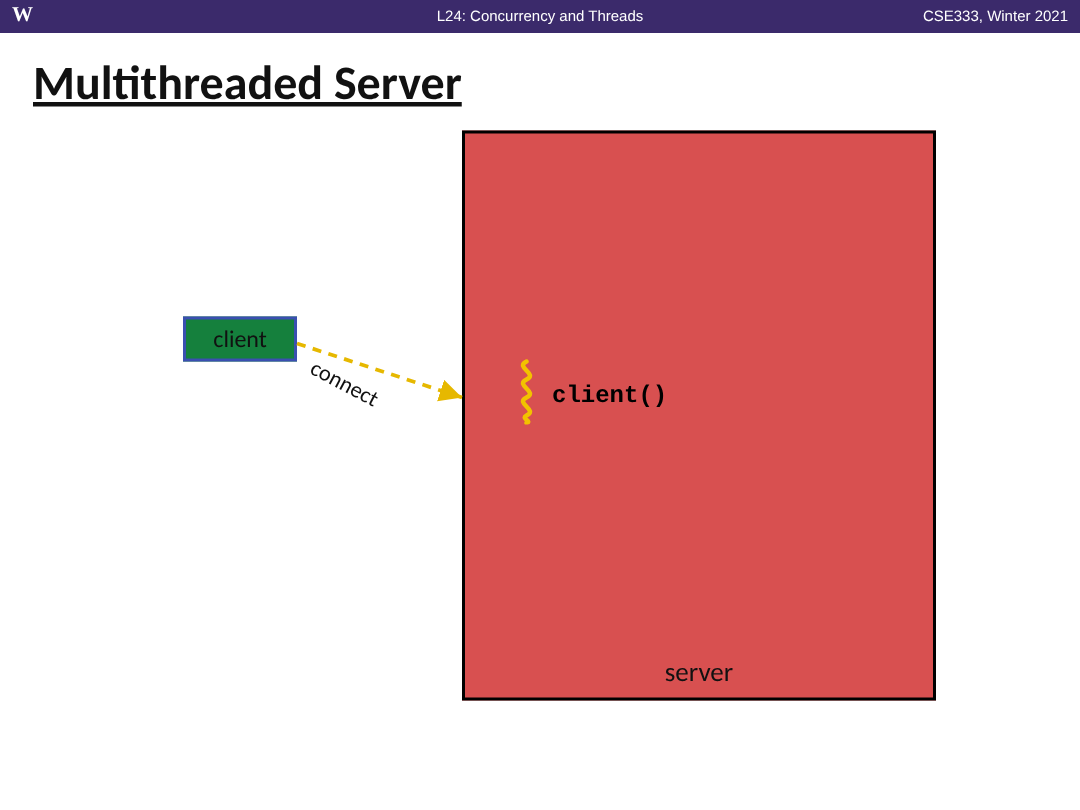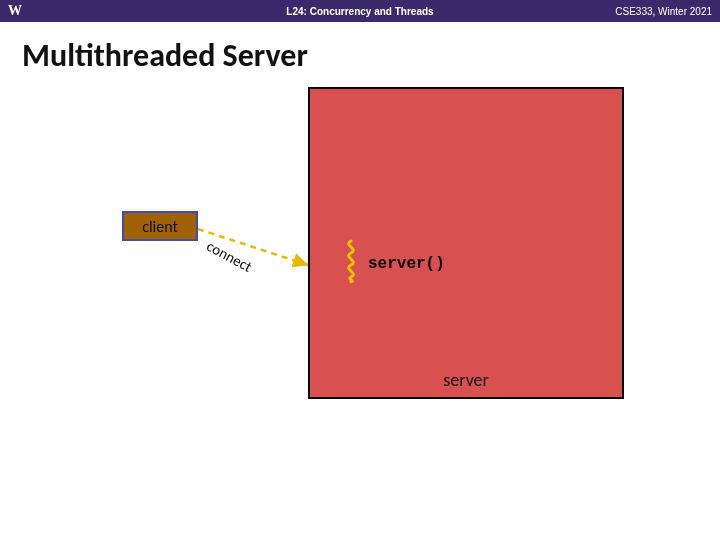--- a/index.html
+++ b/index.html
@@ -25,61 +25,61 @@
   .header .logo .w {
     font-family: Georgia, 'Times New Roman', serif;
     font-weight: bold;
     font-size: 14px;
   }
   .header .center {
     position: absolute;
     left: 50%;
     transform: translateX(-50%);
     font-size: 10px;
-    font-weight: bold;
   }
   .header .right { font-size: 10px; }
   .title {
     font-size: 32px;
     font-weight: 600;
     padding: 14px 20px 8px 22px;
     color: #111;
     font-family: Calibri, Arial, sans-serif;
+    text-decoration: underline;
   }
   .canvas {
     position: relative;
     width: 720px;
     height: 440px;
   }
   .server-box {
     position: absolute;
     left: 308px;
     top: 4px;
     width: 316px;
-    height: 312px;
+    height: 380px;
     background: #d85050;
     border: 2px solid #000;
   }
   .server-label {
     position: absolute;
     left: 50%;
     transform: translateX(-50%);
     bottom: 6px;
     font-family: Calibri, Arial, sans-serif;
     font-size: 18px;
     color: #111;
   }
   .client-box {
     position: absolute;
     left: 122px;
     top: 128px;
     width: 76px;
     height: 30px;
     border: 2px solid #3a4fb0;
-    background: #a16207;
+    background: #15803d;
     display: flex;
     align-items: center;
     justify-content: center;
     font-family: Calibri, Arial, sans-serif;
     font-size: 16px;
     color: #111;
   }
   .accept-label {
     position: absolute;
     left: 368px;
@@ -148,19 +148,19 @@
     </defs>
     <line x1="8" y1="4" x2="118" y2="40" stroke="#e6b800" stroke-width="2.5" stroke-dasharray="6,5" marker-end="url(#arrowhead)"></line>
   </svg>
 
   <div class="connect-label">connect</div>
 
   <svg class="squiggle" viewBox="0 0 22 44">
     <path d="M11 2 C 3 6, 19 10, 11 14 C 3 18, 19 22, 11 26 C 3 30, 19 34, 11 38 C 7 40, 15 42, 11 43" stroke="#f2c200" stroke-width="3" fill="none" stroke-linecap="round"></path>
   </svg>
 
-  <div class="accept-label">server()</div>
+  <div class="accept-label">client()</div>
 
 </div>
 
 <div class="footer-spacer">
   
 </div>
 
 </body></html>

